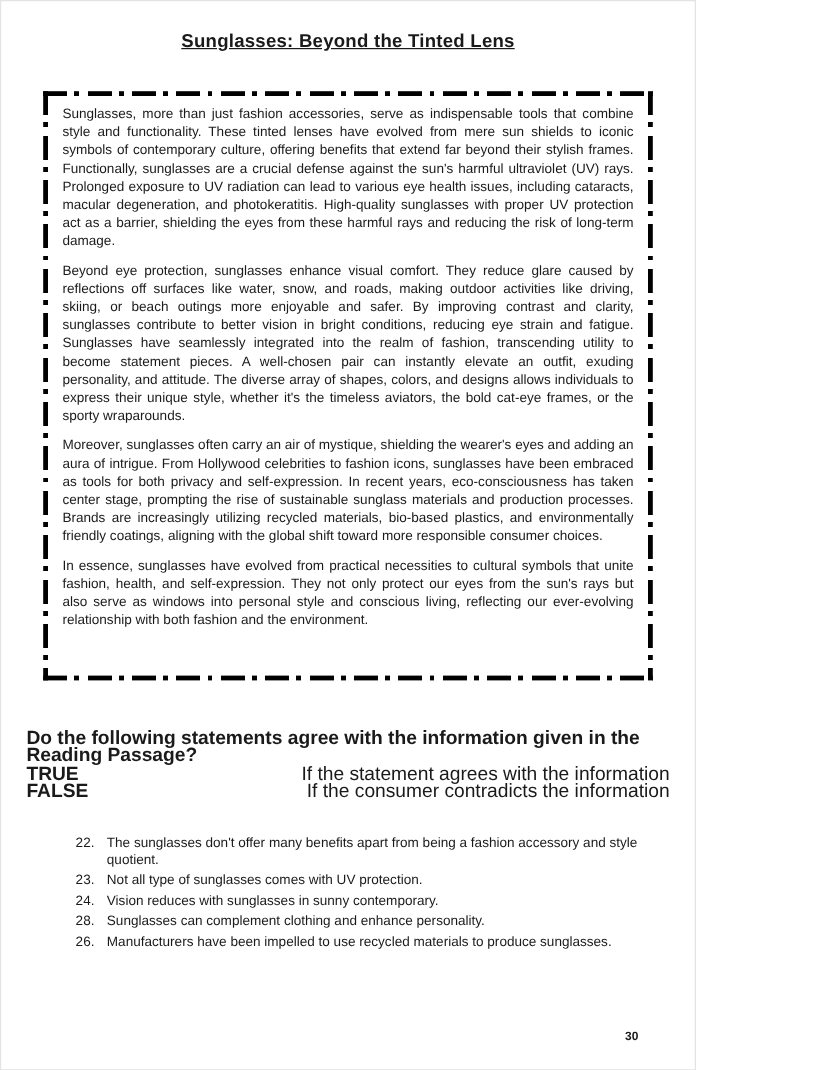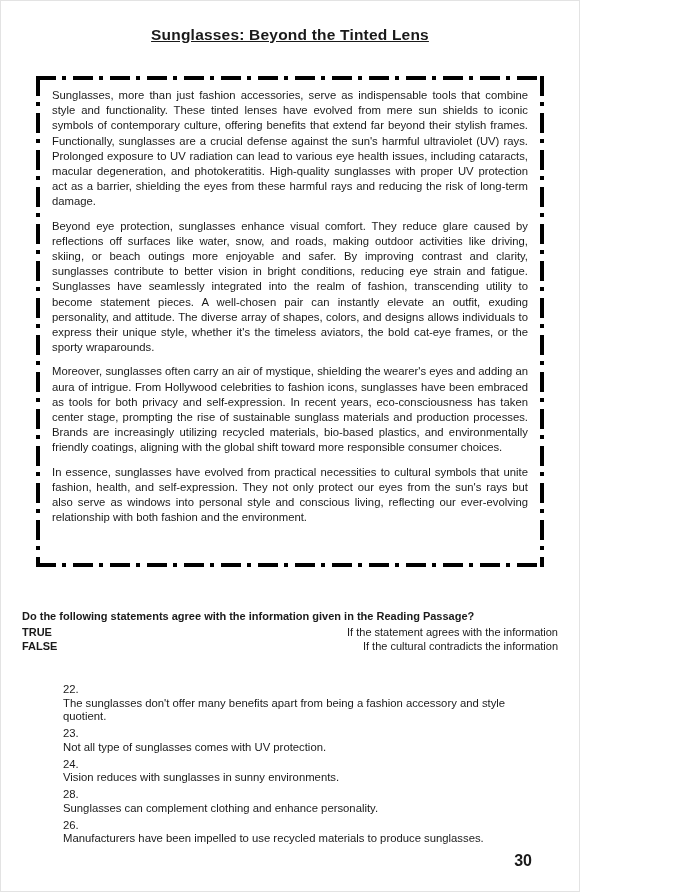--- a/index.html
+++ b/index.html
@@ -49,47 +49,46 @@
   .passage-box p {
     font-size: 11.3px;
     line-height: 15.2px;
     text-align: justify;
     margin-bottom: 9px;
   }
   .passage-box p:last-child { margin-bottom: 0; }
 
   .task-block {
     margin: 42px 22px 0 22px;
-    font-size: 11px;
+    font-size: 16px;
     line-height: 14px;
   }
   .task-instruction { font-weight: bold; margin-bottom: 2px; }
   .option-row { display: flex; line-height: 14px; justify-content: space-between; }
   .opt-label { font-weight: bold; white-space: nowrap; }
   .opt-label.wide { min-width: 84px; }
   .opt-desc { font-weight: normal; }
 
   .questions {
     margin: 30px 30px 0 63px;
     font-size: 11.3px;
   }
   .question-row {
     display: flex;
     margin-bottom: 3.5px;
     line-height: 13.5px;
-    flex-direction: column;
   }
   .q-num { min-width: 26px; white-space: nowrap; }
   .q-text { flex: 1; }
 
   .page-number {
     position: absolute;
     right: 48px;
     bottom: 22px;
-    font-size: 16px;
+    font-size: 10px;
     font-weight: bold;
   }
 </style>
 </head>
 <body>
 
 <div class="page">
 
   <h1 class="doc-title">Sunglasses: Beyond the Tinted Lens</h1>
 
@@ -108,37 +107,37 @@
   <div class="task-block">
     <div class="task-instruction">Do the following statements agree with the information given in the Reading Passage?</div>
 
     <div class="option-row">
       <span class="opt-label wide">TRUE</span>
       <span class="opt-desc">If the statement agrees with the information</span>
     </div>
 
     <div class="option-row">
       <span class="opt-label">FALSE</span>
-      <span class="opt-desc">If the cultural contradicts the information</span>
+      <span class="opt-desc">If the consumer contradicts the information</span>
     </div>
 
   </div>
 
   <div class="questions">
     <div class="question-row">
       <span class="q-num">22.</span>
       <span class="q-text">The sunglasses don't offer many benefits apart from being a fashion accessory and style quotient.</span>
     </div>
     <div class="question-row">
       <span class="q-num">23.</span>
       <span class="q-text">Not all type of sunglasses comes with UV protection.</span>
     </div>
     <div class="question-row">
       <span class="q-num">24.</span>
-      <span class="q-text">Vision reduces with sunglasses in sunny environments.</span>
+      <span class="q-text">Vision reduces with sunglasses in sunny contemporary.</span>
     </div>
     <div class="question-row">
       <span class="q-num">28.</span>
       <span class="q-text">Sunglasses can complement clothing and enhance personality.</span>
     </div>
     <div class="question-row">
       <span class="q-num">26.</span>
       <span class="q-text">Manufacturers have been impelled to use recycled materials to produce sunglasses.</span>
     </div>
   </div>

